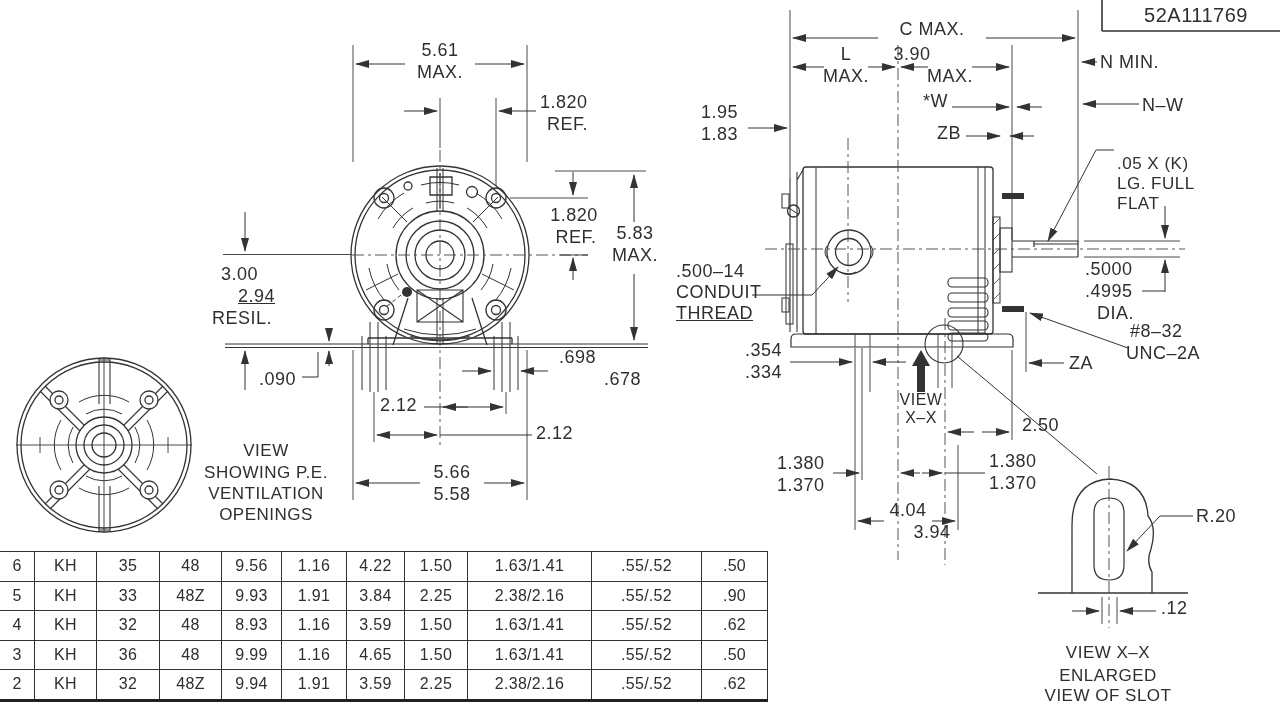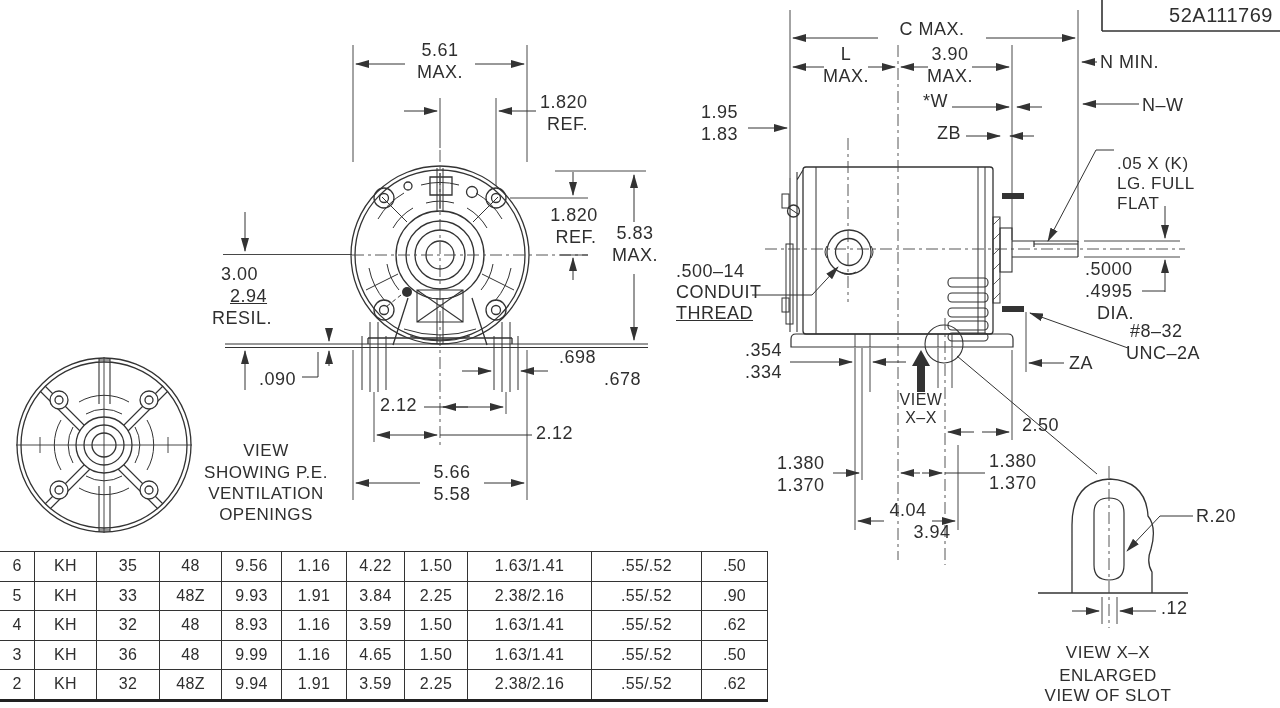--- a/index.html
+++ b/index.html
@@ -200,49 +200,49 @@
     <line x1="1072" y1="611" x2="1099" y2="611" marker-end="url(#ah)"></line>
     <line x1="1148" y1="611" x2="1120" y2="611" marker-end="url(#ah)"></line>
     <path d="M1148,611 H1156"></path>
   </g>
 
   <g stroke="#333" stroke-width="1.6" fill="none">
     <path d="M1102,0 V31 M1102,31 H1280"></path>
   </g>
 </svg>
 
-<div class="lb s20 c" style="left:1196px;top:5px;margin-left:25px;">52A111769</div>
+<div class="lb s20 c" style="left:1196px;top:5px;">52A111769</div>
 
 <div class="lb c" style="left:440px;top:41px;">5.61</div>
 <div class="lb c" style="left:440px;top:63px;">MAX.</div>
 <div class="lb" style="left:540px;top:93px;">1.820</div>
 <div class="lb" style="left:547px;top:115px;">REF.</div>
 <div class="lb" style="left:221px;top:265px;">3.00</div>
-<div class="lb" style="left:230px;top:287px;text-decoration:underline;">2.94</div>
+<div class="lb" style="left:238px;top:287px;text-decoration:underline;">2.94</div>
 <div class="lb" style="left:212px;top:309px;">RESIL.</div>
 <div class="lb c" style="left:574px;top:206px;">1.820</div>
 <div class="lb c" style="left:576px;top:228px;">REF.</div>
 <div class="lb c" style="left:635px;top:224px;">5.83</div>
 <div class="lb c" style="left:635px;top:246px;">MAX.</div>
 <div class="lb" style="left:259px;top:370px;">.090</div>
 <div class="lb" style="left:559px;top:348px;">.698</div>
 <div class="lb" style="left:559px;top:370px;margin-left:45px;">.678</div>
 <div class="lb" style="left:380px;top:396px;">2.12</div>
 <div class="lb" style="left:536px;top:424px;">2.12</div>
 <div class="lb c" style="left:452px;top:463px;">5.66</div>
 <div class="lb c" style="left:452px;top:485px;">5.58</div>
 <div class="lb s17 c" style="left:266px;top:430px;">VIEW</div>
 <div class="lb s17 c" style="left:266px;top:452px;">SHOWING P.E.</div>
 <div class="lb s17 c" style="left:266px;top:473px;">VENTILATION</div>
 <div class="lb s17 c" style="left:266px;top:494px;">OPENINGS</div>
 
 <div class="lb c" style="left:932px;top:20px;">C MAX.</div>
 <div class="lb c" style="left:846px;top:45px;">L</div>
 <div class="lb c" style="left:846px;top:67px;">MAX.</div>
-<div class="lb c" style="left:950px;top:45px;">3.90</div>
+<div class="lb c" style="left:912px;top:45px;">3.90</div>
 <div class="lb c" style="left:950px;top:67px;">MAX.</div>
 <div class="lb" style="left:1100px;top:53px;">N MIN.</div>
 <div class="lb" style="left:923px;top:92px;">*W</div>
 <div class="lb" style="left:1142px;top:96px;">N–W</div>
 <div class="lb" style="left:937px;top:124px;">ZB</div>
 <div class="lb" style="left:701px;top:103px;">1.95</div>
 <div class="lb" style="left:701px;top:125px;">1.83</div>
 <div class="lb s17" style="left:1117px;top:143px;">.05 X (K)</div>
 <div class="lb s17" style="left:1117px;top:163px;">LG. FULL</div>
 <div class="lb s17" style="left:1117px;top:183px;">FLAT</div>

